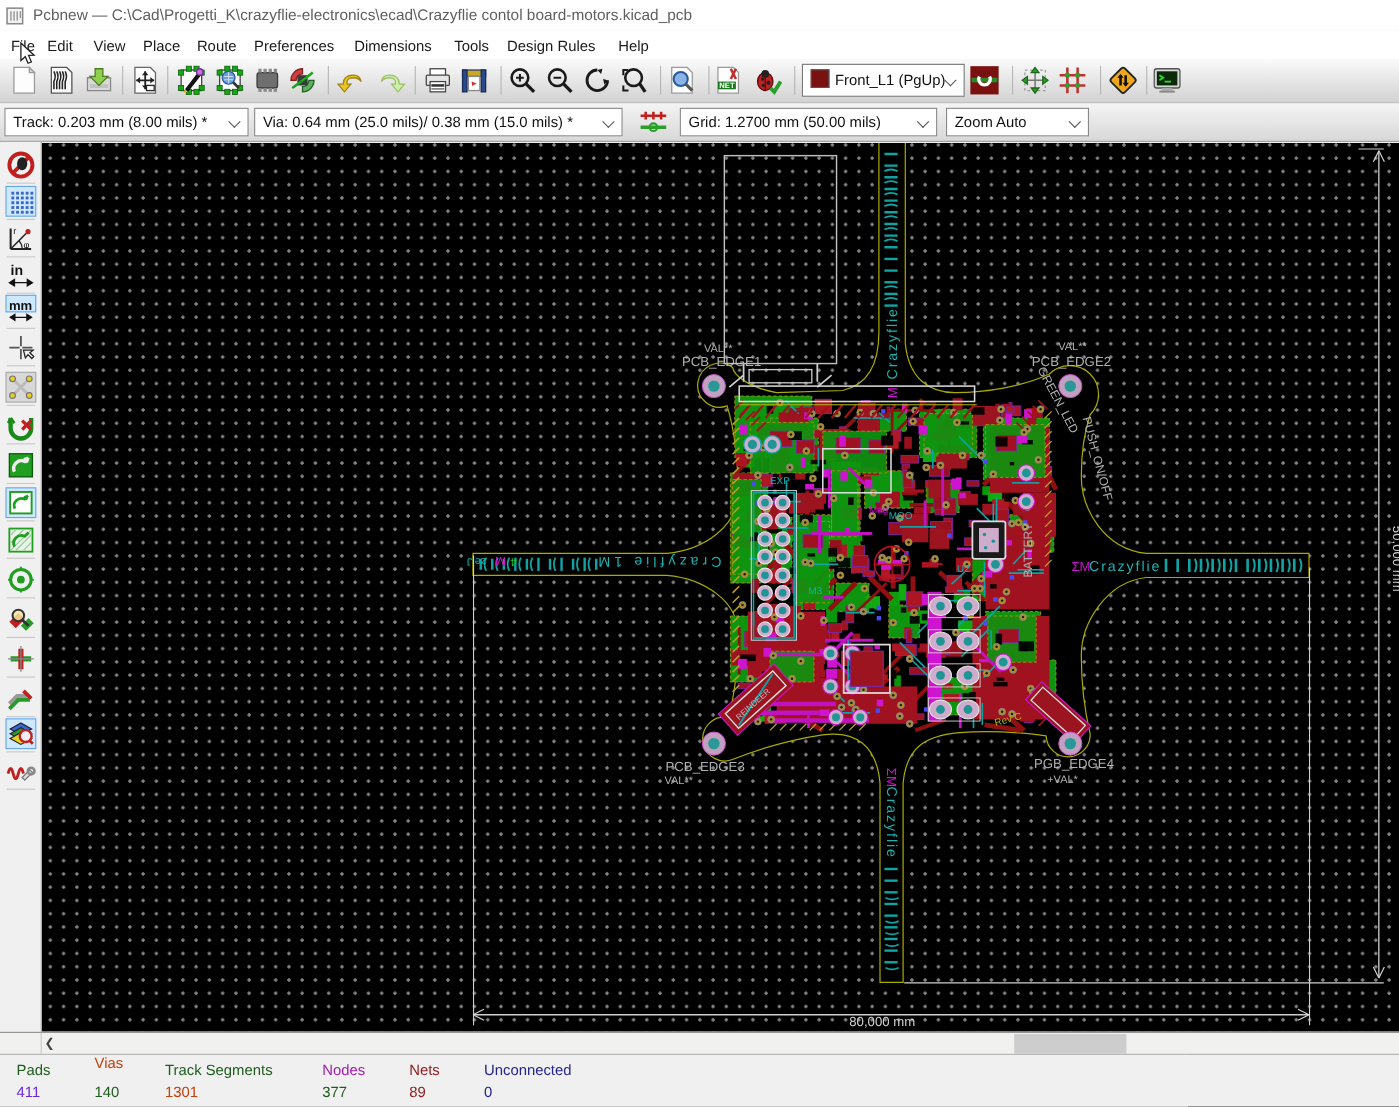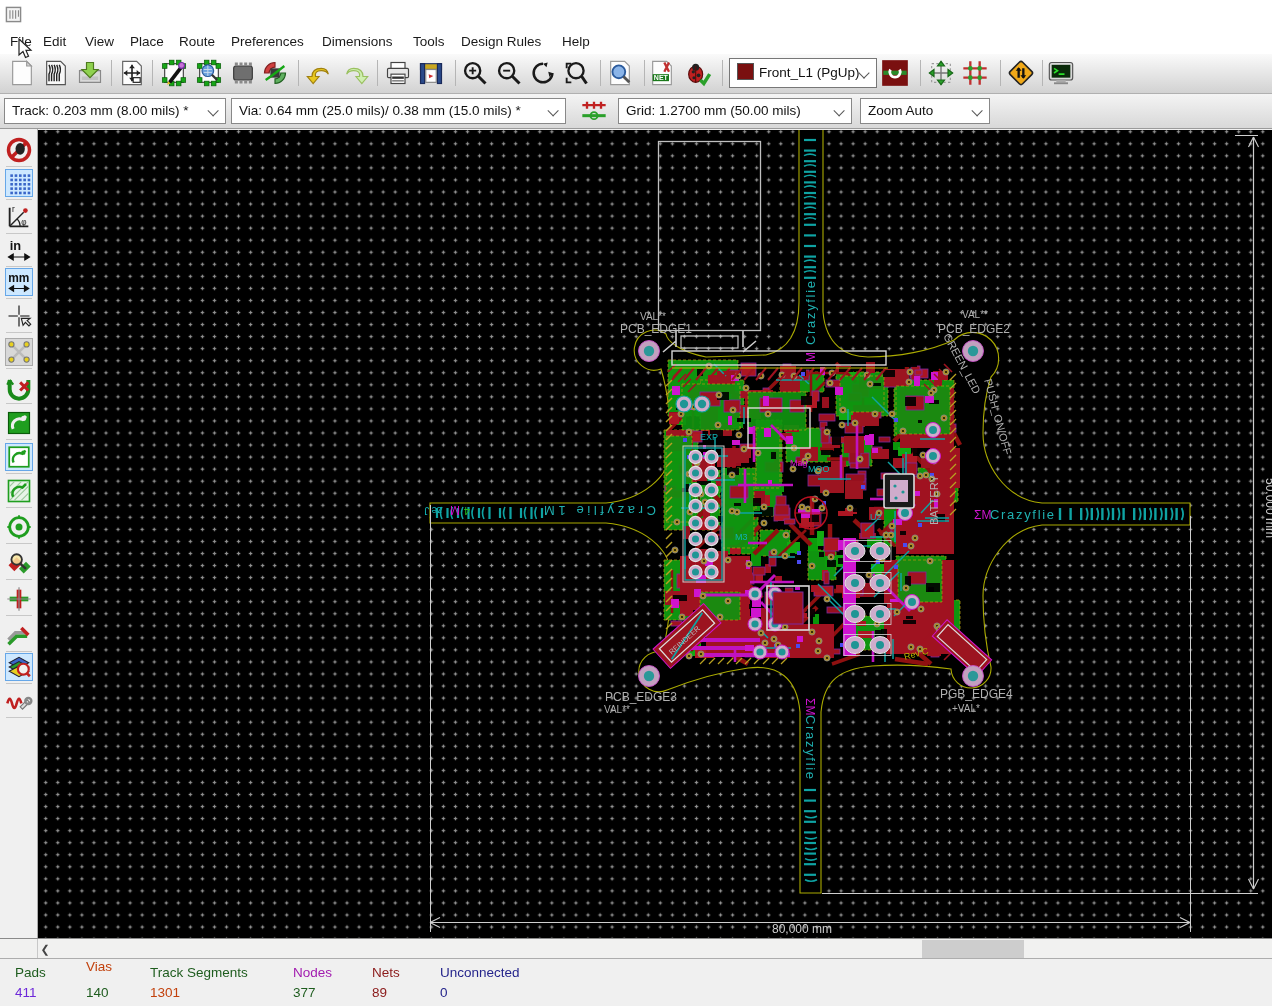--- a/index.html
+++ b/index.html
@@ -3,20 +3,21 @@
 *{margin:0;padding:0;box-sizing:content-box}
 body{width:1272px;height:1006px;font-family:"Liberation Sans",sans-serif;overflow:hidden;position:relative;background:#f0f0f0}
 </style></head>
 <body>
 
 <div style="position:absolute;left:0;top:0;width:1272px;height:28px;background:#ffffff">
  <svg width="17" height="17" viewBox="0 0 24 24" style="position:absolute;left:5px;top:6px">
       <rect x="2" y="2" width="20" height="20" fill="#f4f4f4" stroke="#8a8a8a" stroke-width="2"></rect>
       <path d="M7 6 v12 M11 6 v12 M15 6 v12 M19 6 v9" stroke="#8a8a8a" stroke-width="1.6"></path>
     </svg>
+ <div style="position:absolute;left:30px;top:5px;font-size:14px;color:#5f5f5f;white-space:nowrap">Pcbnew — C:\Cad\Progetti_K\crazyflie-electronics\ecad\Crazyflie contol board-motors.kicad_pcb</div>
 </div>
 
 <div style="position:absolute;left:0;top:28px;width:1272px;height:26px;background:#ffffff;font-size:13.5px;color:#1a1a1a">
  <span style="position:absolute;left:10px;top:6px">File</span>
     <span style="position:absolute;left:43px;top:6px">Edit</span>
     <span style="position:absolute;left:85px;top:6px">View</span>
     <span style="position:absolute;left:130px;top:6px">Place</span>
     <span style="position:absolute;left:179px;top:6px">Route</span>
     <span style="position:absolute;left:231px;top:6px">Preferences</span>
     <span style="position:absolute;left:322px;top:6px">Dimensions</span>
@@ -253,21 +254,21 @@
       <text x="6" y="8" font-size="7" font-family="Liberation Sans" fill="#111">r</text>
       <text x="14" y="19" font-size="7" font-family="Liberation Sans" fill="#111">φ</text>
       <path d="M13 20 a9 9 0 0 0 -2.6 -6.4" fill="none" stroke="#222"></path>
     </svg></div>
 <div style="position:absolute;left:6px;top:233px;width:26px;height:1px;background:#c8c8c8"></div>
 <div style="position:absolute;left:5px;top:236px;width:28px;height:28px"><svg width="28" height="28" viewBox="0 0 24 24">
       <text x="4" y="12" font-size="11" font-weight="bold" font-family="Liberation Sans" fill="#111">in</text>
       <path d="M3 18 h18 M3 18 l4 -2.5 v5 z M21 18 l-4 -2.5 v5 z" stroke="#111" fill="#111"></path>
     </svg></div>
 <div style="position:absolute;left:6px;top:266px;width:26px;height:1px;background:#c8c8c8"></div>
-<div style="position:absolute;left:5px;top:268px;width:28px;height:28px;background:#cde8ff;border:1px solid #66a7e8;box-sizing:border-box"><svg width="26" height="26" viewBox="0 0 24 24">
+<div style="position:absolute;left:5px;top:268px;width:28px;height:16px;background:#cde8ff;border:1px solid #66a7e8;box-sizing:border-box"><svg width="26" height="26" viewBox="0 0 24 24">
       <text x="2" y="12" font-size="11" font-weight="bold" font-family="Liberation Sans" fill="#111">mm</text>
       <path d="M3 18 h18 M3 18 l4 -2.5 v5 z M21 18 l-4 -2.5 v5 z" stroke="#111" fill="#111"></path>
     </svg></div>
 <div style="position:absolute;left:6px;top:298px;width:26px;height:1px;background:#c8c8c8"></div>
 <div style="position:absolute;left:5px;top:302px;width:28px;height:28px"><svg width="28" height="28" viewBox="0 0 24 24">
       <path d="M12 3 v8 M12 13 v8 M3 12 h8 M13 12 h8" stroke="#555" stroke-width="1.4"></path>
       <path d="M14 14 l1.5 6 2 -2.5 3 3 1.5 -1.5 -3 -3 2.5 -2 z" fill="#eee" stroke="#222"></path>
     </svg></div>
 <div style="position:absolute;left:6px;top:332px;width:26px;height:1px;background:#c8c8c8"></div>
 <div style="position:absolute;left:5px;top:338px;width:28px;height:28px;background:#d8d8d8;border:1px solid #aaa;box-sizing:border-box"><svg width="26" height="26" viewBox="0 0 24 24">

